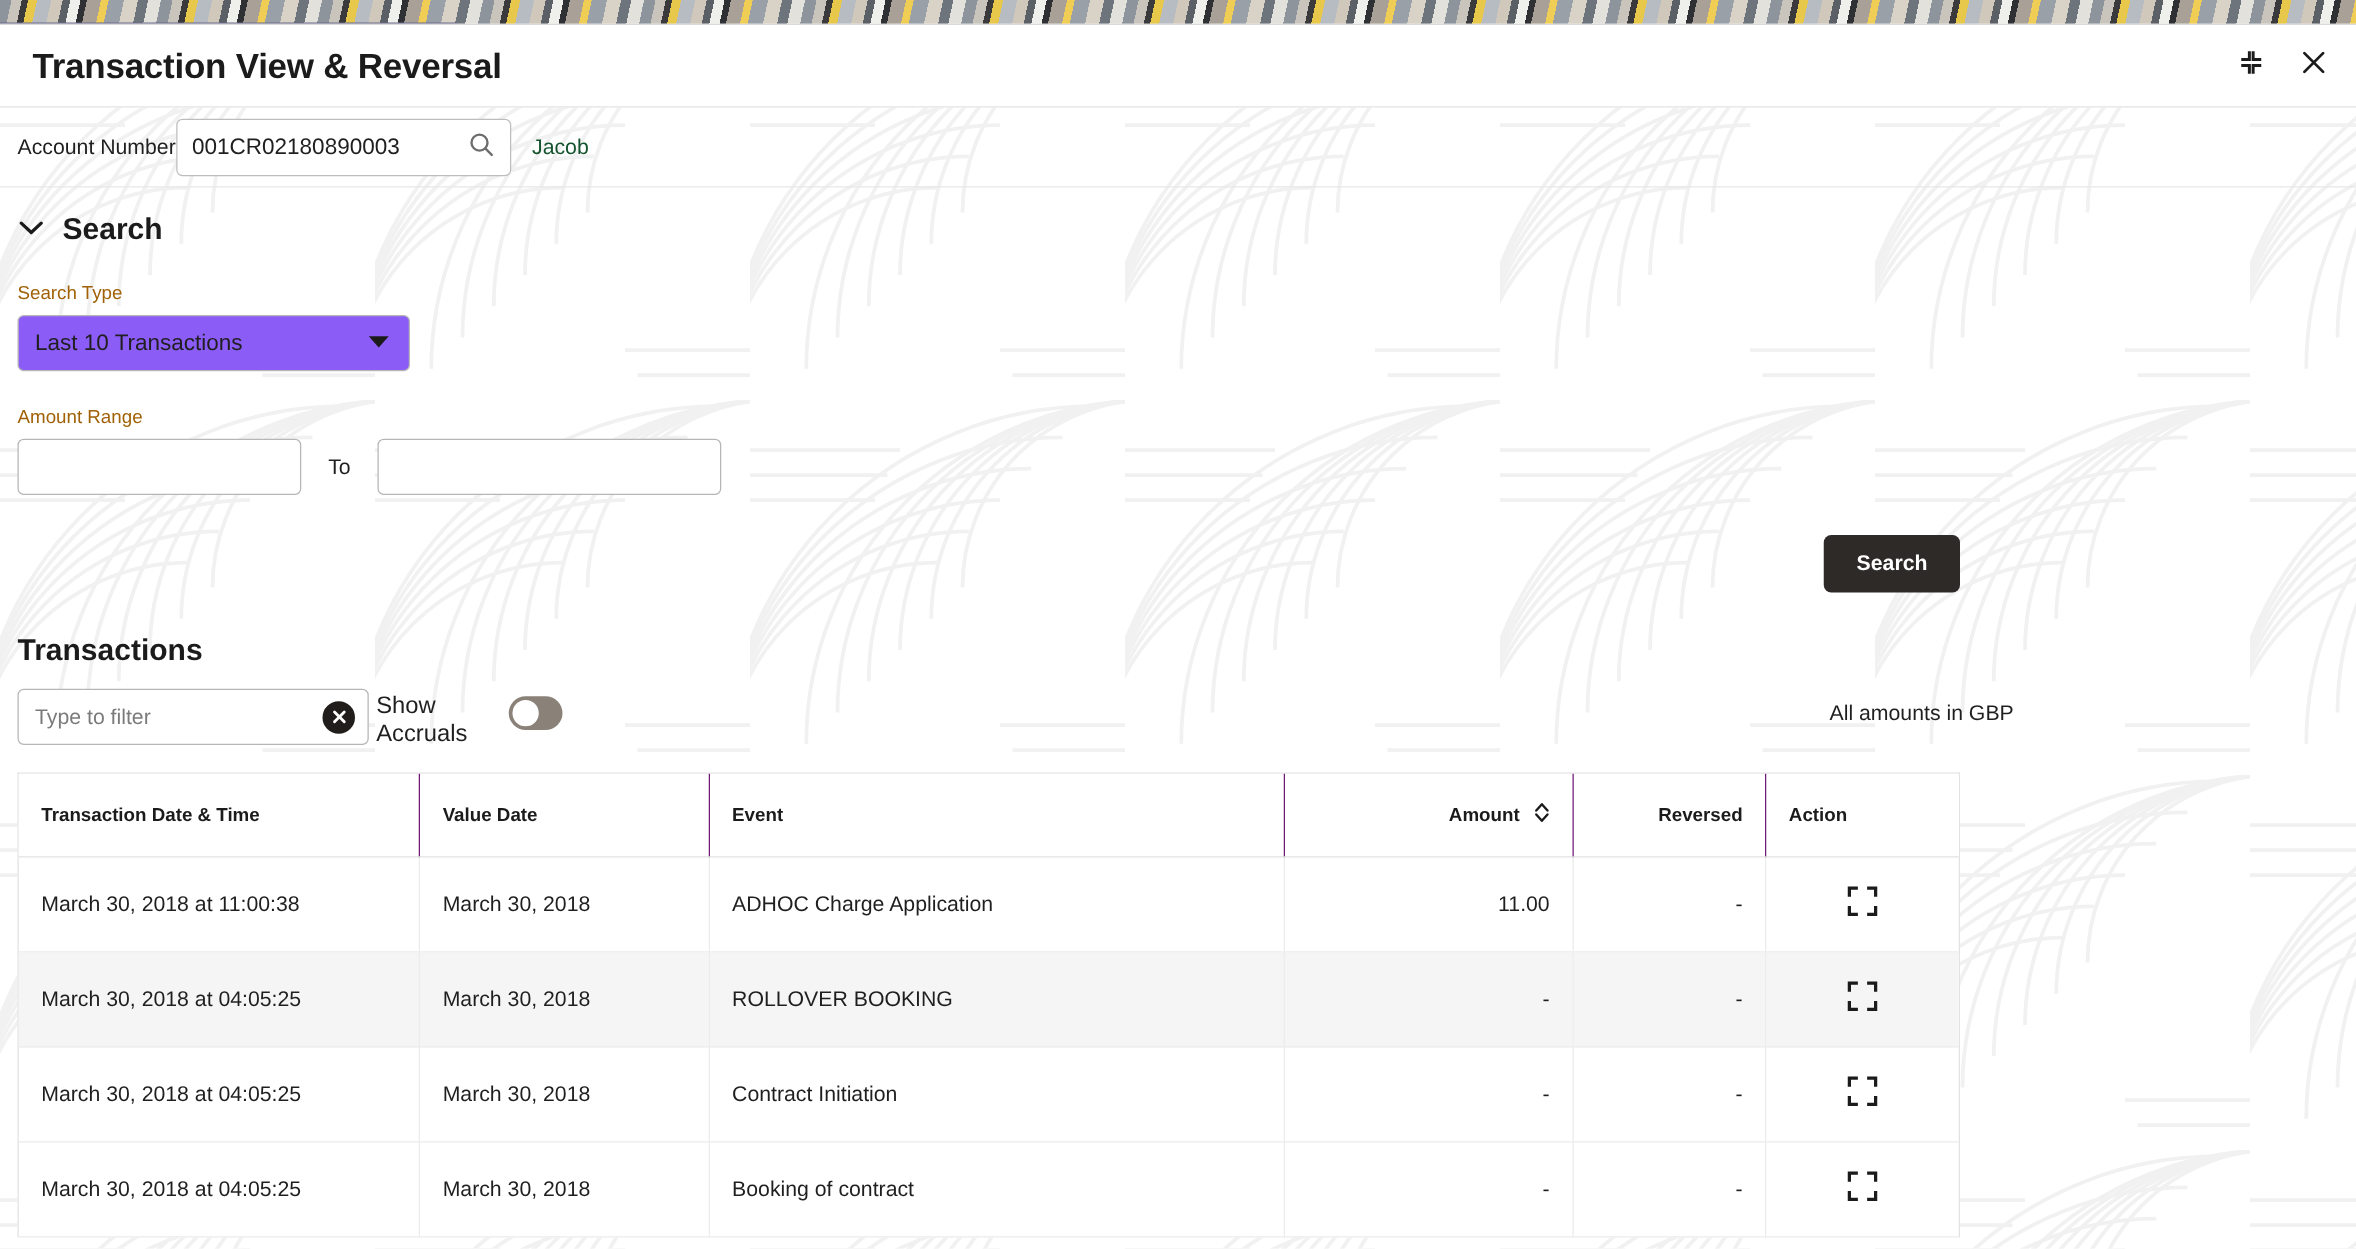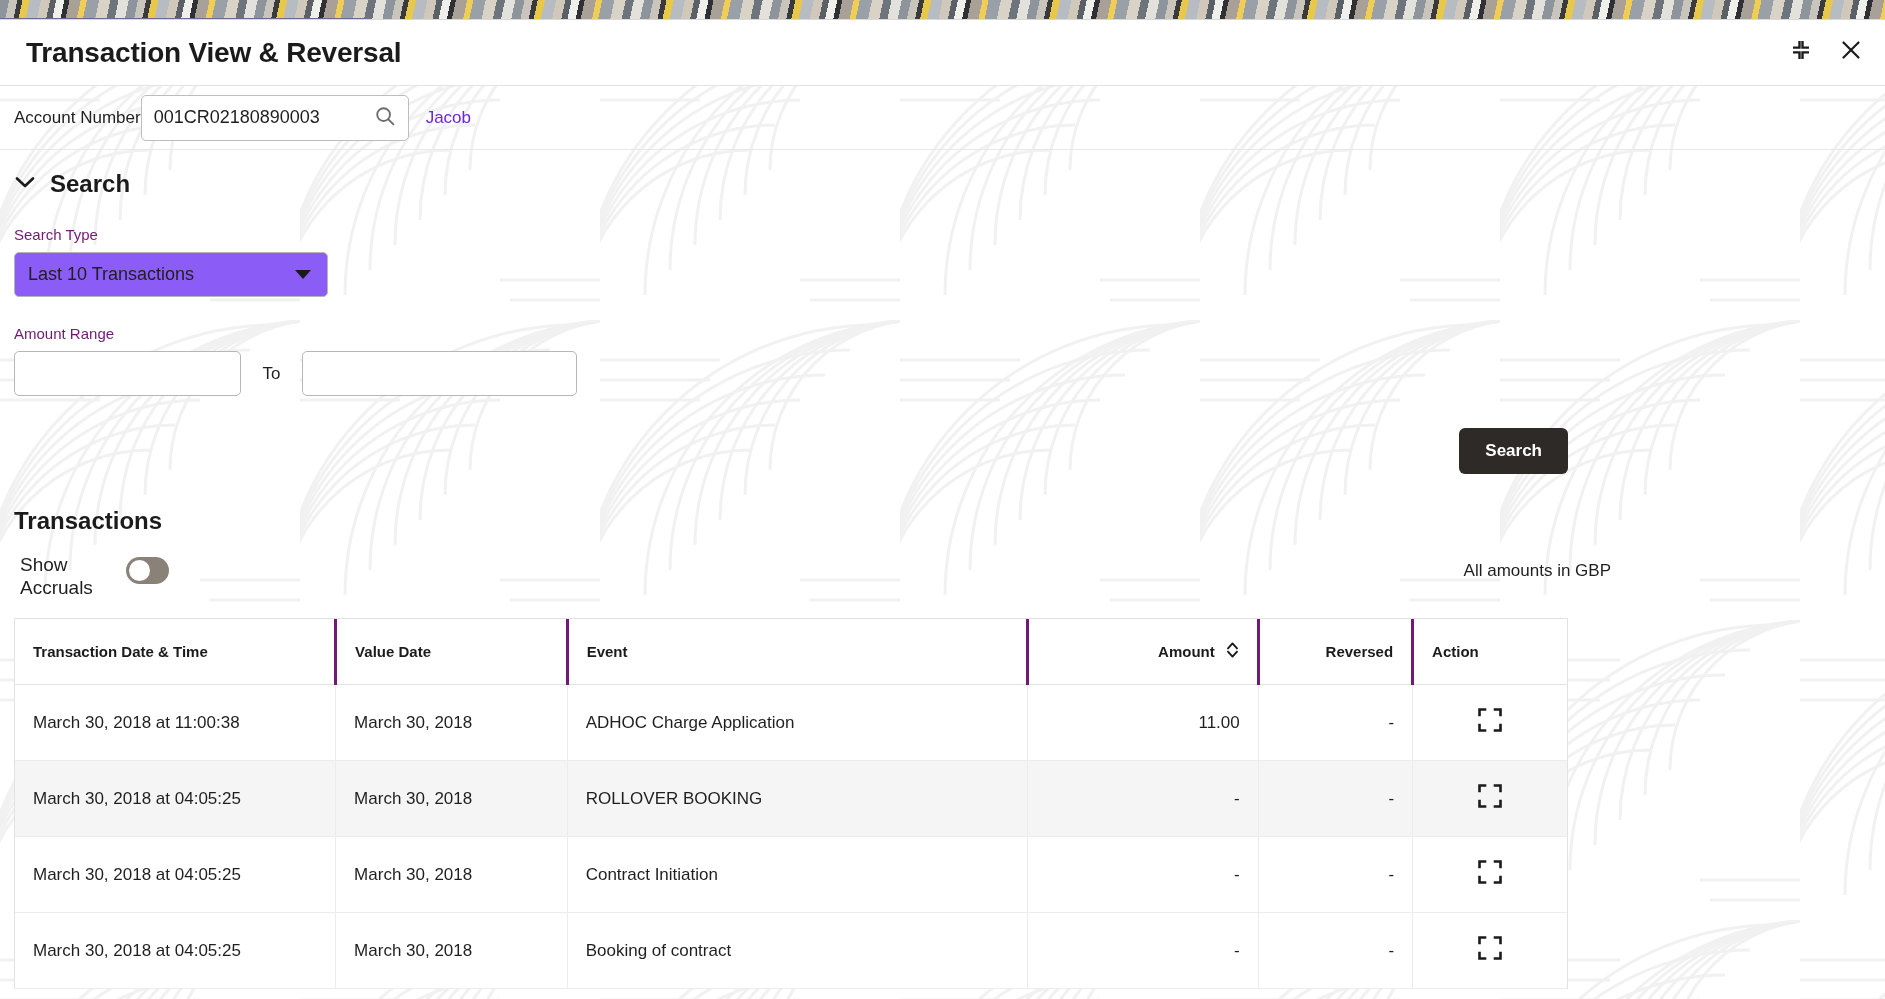--- a/index.html
+++ b/index.html
@@ -131,21 +131,21 @@
   .account-search-icon {
     position: absolute;
     right: 12px;
     top: 50%;
     transform: translateY(-50%);
     cursor: pointer;
   }
   .account-owner {
     margin-left: 17px;
     font-size: 17px;
-    color: #6d28d9;
+    color: #14532d;
   }
 
   
   .content {
     position: relative;
     z-index: 3;
     padding: 0 14px;
   }
   .section-head {
     display: flex;
@@ -158,21 +158,21 @@
     display: block;
   }
   .section-title {
     font-size: 24px;
     font-weight: bold;
     color: #1b1b1b;
   }
 
   .field-label {
     font-size: 15px;
-    color: #701a75;
+    color: #a16207;
     margin-top: 28px;
     margin-bottom: 9px;
   }
 
   .select-wrap {
     position: relative;
     width: 314px;
     height: 45px;
     border: 1px solid #b6b6b6;
     border-radius: 5px;
@@ -327,21 +327,21 @@
     width: 100%;
     border-collapse: collapse;
     table-layout: fixed;
   }
   table.tx-table th {
     font-size: 15px;
     font-weight: bold;
     color: #1b1b1b;
     text-align: left;
     padding: 22px 18px;
-    border-right: 3px solid #701a75;
+    border-right: 1px solid #701a75;
     border-bottom: 1px solid #e2e2e2;
     background: #ffffff;
     vertical-align: middle;
   }
   table.tx-table th:last-child { border-right: 0; }
   table.tx-table td {
     font-size: 17px;
     color: #1f1f1f;
     padding: 21px 18px;
     border-right: 1px solid #ececec;
@@ -472,20 +472,31 @@
       <input class="range-input second" type="text" placeholder="" style="">
     </div>
 
     <div class="search-btn-row">
       <button class="search-btn">Search</button>
     </div>
 
     <div class="tx-title">Transactions</div>
 
     <div class="tx-toolbar">
+      <div class="filter-wrap">
+        <input class="filter-input" type="text" placeholder="Type to filter" style="">
+        <span class="filter-clear">
+          <svg width="15" height="15" viewBox="0 0 15 15" aria-hidden="true">
+            <g stroke="#ffffff" stroke-width="2.3" stroke-linecap="round">
+              <line x1="3.6" y1="3.6" x2="11.4" y2="11.4"></line>
+              <line x1="11.4" y1="3.6" x2="3.6" y2="11.4"></line>
+            </g>
+          </svg>
+        </span>
+      </div>
       <div class="accruals-label">Show Accruals</div>
       <div class="toggle">
         <span class="knob"></span>
       </div>
       <div class="currency-note">All amounts in GBP</div>
     </div>
 
     <div class="tx-table-wrap">
       <table class="tx-table">
         <colgroup>

